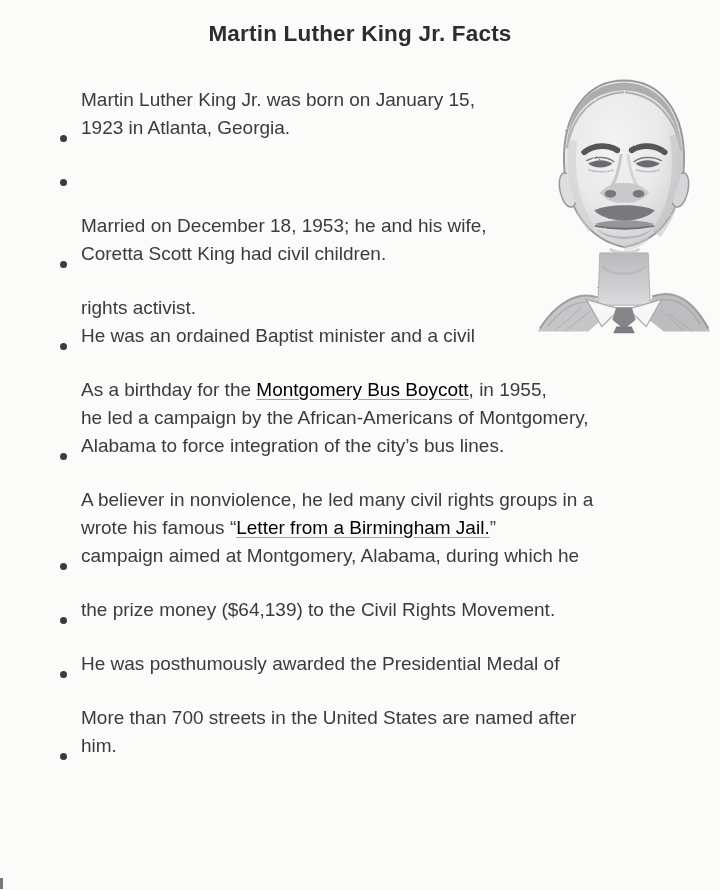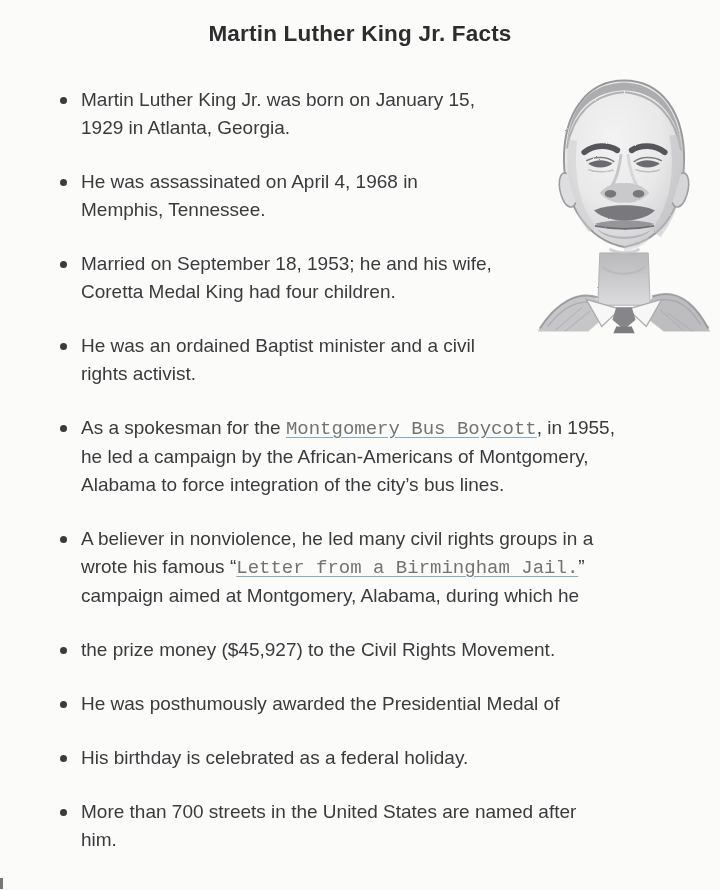--- a/index.html
+++ b/index.html
@@ -26,43 +26,42 @@
     text-align: center;
     letter-spacing: 0.2px;
   }
   .facts-list {
     list-style: none;
     margin: 37px 0 0 0;
     padding: 0;
   }
   .fact {
     display: flex;
-    align-items: flex-start;
+    align-items: flex-end;
     margin-bottom: 26px;
   }
   .fact:last-child { margin-bottom: 0; }
   .bullet-dot {
     flex: 0 0 auto;
     width: 7px; height: 7px;
     border-radius: 50%;
     background: #3b3b3e;
     margin: 11px 14px 0 60px;
   }
   .fact-text {
     font-size: 19px;
     line-height: 28px;
   }
   .line { white-space: nowrap; }
   a.doc-link {
-    color: #737373;
+    color: #000000;
     text-decoration: underline;
     text-decoration-color: #86a9c6;
     text-underline-offset: 3px;
     cursor: pointer;
-    font-family: Liberation Mono, monospace;
   }
   .portrait {
     position: absolute;
     top: 75px;
     right: 4px;
     width: 184px;
     height: 260px;
   }
   .scan-artifact {
     position: absolute;
@@ -152,90 +151,80 @@
       </g>
     </svg>
   </div>
 
   <ul class="facts-list">
 
     <li class="fact">
       <span class="bullet-dot"></span>
       <div class="fact-text">
         <div class="line"><span>Martin Luther King Jr. was born on January 15,</span></div>
-        <div class="line"><span>1929 in Atlanta, Georgia.</span></div>
-      </div>
-    </li>
-
-    <li class="fact">
-      <span class="bullet-dot"></span>
-      <div class="fact-text">
-        <div class="line"><span>He was assassinated on April 4, 1968 in</span></div>
-        <div class="line"><span>Memphis, Tennessee.</span></div>
-      </div>
-    </li>
-
-    <li class="fact">
-      <span class="bullet-dot"></span>
-      <div class="fact-text">
-        <div class="line"><span>Married on September 18, 1953; he and his wife,</span></div>
-        <div class="line"><span>Coretta Medal King had four children.</span></div>
-      </div>
-    </li>
-
-    <li class="fact">
-      <span class="bullet-dot"></span>
-      <div class="fact-text">
+        <div class="line"><span>1923 in Atlanta, Georgia.</span></div>
+      </div>
+    </li>
+
+    <li class="fact">
+      <span class="bullet-dot"></span>
+    </li>
+
+    <li class="fact">
+      <span class="bullet-dot"></span>
+      <div class="fact-text">
+        <div class="line"><span>Married on December 18, 1953; he and his wife,</span></div>
+        <div class="line"><span>Coretta Scott King had civil children.</span></div>
+      </div>
+    </li>
+
+    <li class="fact">
+      <span class="bullet-dot"></span>
+      <div class="fact-text">
+        <div class="line"><span>rights activist.</span></div>
         <div class="line"><span>He was an ordained Baptist minister and a civil</span></div>
-        <div class="line"><span>rights activist.</span></div>
       </div>
     </li>
 
     <li class="fact">
       <span class="bullet-dot"></span>
       <div class="fact-text">
         <div class="line">
-          <span>As a spokesman for the </span><a class="doc-link" href="#">Montgomery Bus Boycott</a><span>, in 1955,</span>
+          <span>As a birthday for the </span><a class="doc-link" href="#">Montgomery Bus Boycott</a><span>, in 1955,</span>
         </div>
         <div class="line"><span>he led a campaign by the African-Americans of Montgomery,</span></div>
         <div class="line"><span>Alabama to force integration of the city’s bus lines.</span></div>
       </div>
     </li>
 
     <li class="fact">
       <span class="bullet-dot"></span>
       <div class="fact-text">
         <div class="line"><span>A believer in nonviolence, he led many civil rights groups in a</span></div>
         <div class="line">
           <span>wrote his famous “</span><a class="doc-link" href="#">Letter from a Birmingham Jail.</a><span>”</span>
         </div>
         <div class="line"><span>campaign aimed at Montgomery, Alabama, during which he</span></div>
       </div>
     </li>
 
     <li class="fact">
       <span class="bullet-dot"></span>
       <div class="fact-text">
-        <div class="line"><span>the prize money ($45,927) to the Civil Rights Movement.</span></div>
+        <div class="line"><span>the prize money ($64,139) to the Civil Rights Movement.</span></div>
       </div>
     </li>
 
     <li class="fact">
       <span class="bullet-dot"></span>
       <div class="fact-text">
         <div class="line"><span>He was posthumously awarded the Presidential Medal of</span></div>
       </div>
     </li>
 
-    <li class="fact">
-      <span class="bullet-dot"></span>
-      <div class="fact-text">
-        <div class="line"><span>His birthday is celebrated as a federal holiday.</span></div>
-      </div>
-    </li>
 
     <li class="fact">
       <span class="bullet-dot"></span>
       <div class="fact-text">
         <div class="line"><span>More than 700 streets in the United States are named after</span></div>
         <div class="line"><span>him.</span></div>
       </div>
     </li>
 
   </ul>

